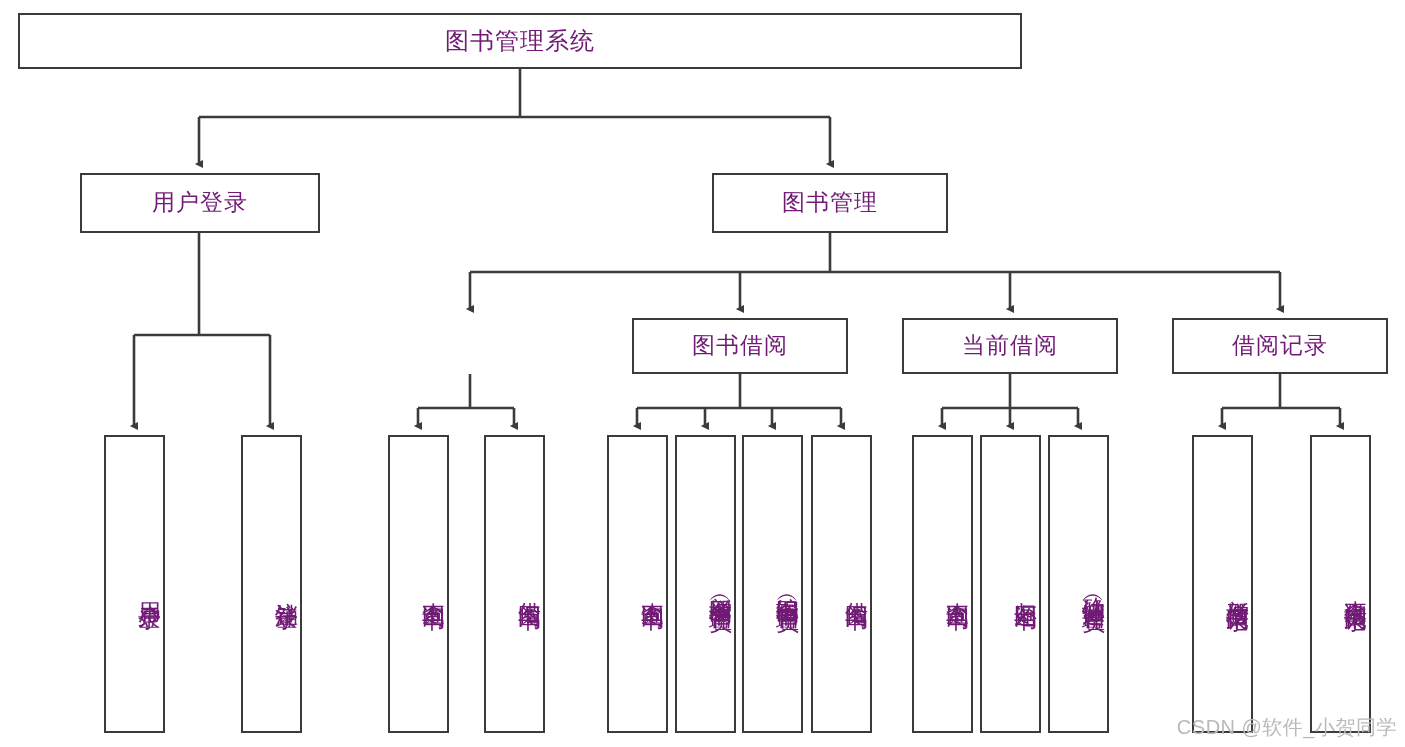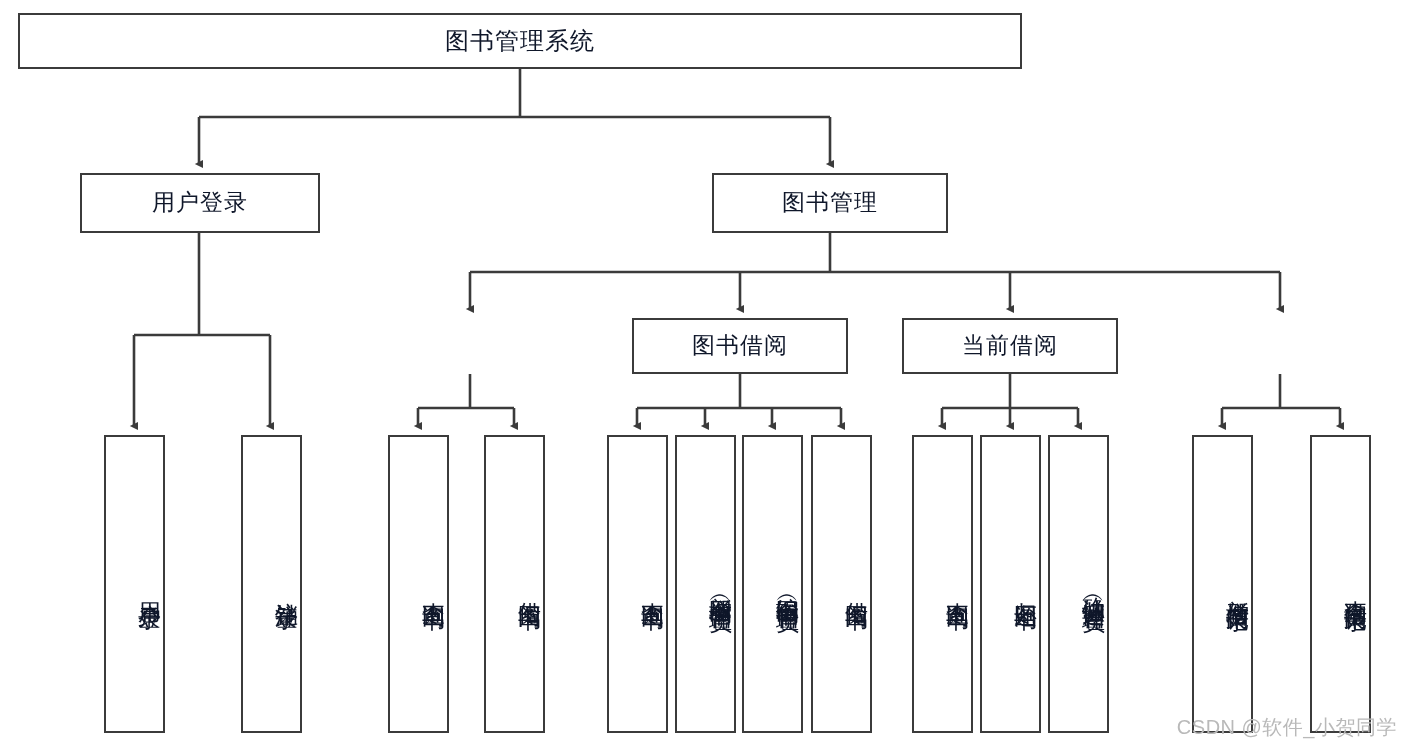--- a/index.html
+++ b/index.html
@@ -26,21 +26,21 @@
     height: 747px;
   }
   .node {
     position: absolute;
     box-sizing: border-box;
     background: #ffffff;
     border: 2.5px solid #3b3b3b;
     display: flex;
     align-items: center;
     justify-content: center;
-    color: #0f172a;
+    color: #701a75;
     z-index: 2;
   }
   .node-h {
     font-size: 23px;
     letter-spacing: 1px;
     line-height: 1.2;
     white-space: nowrap;
   }
   .node-root {
     font-size: 24px;
@@ -137,20 +137,23 @@
   <div class="node node-h" style="left:712px; top:173px; width:236px; height:60px;text-align:right;">
     <span>图书管理</span>
   </div>
 
   <div class="node node-h" style="left:902px; top:318px; width:216px; height:56px;">
     <span>当前借阅</span>
   </div>
   <div class="node node-h" style="left:632px; top:318px; width:216px; height:56px;">
     <span>图书借阅</span>
   </div>
+  <div class="node node-h" style="left:1172px; top:318px; width:216px; height:56px;">
+    <span>借阅记录</span>
+  </div>
 
   <div class="node node-v" style="left:104px; top:435px; width:61px; height:298px;">
     <span>用户登录</span>
   </div>
   <div class="node node-v" style="left:241px; top:435px; width:61px; height:298px;">
     <span>注销登录</span>
   </div>
 
   <div class="node node-v" style="left:388px; top:435px; width:61px; height:298px;">
     <span>查询图书</span>

